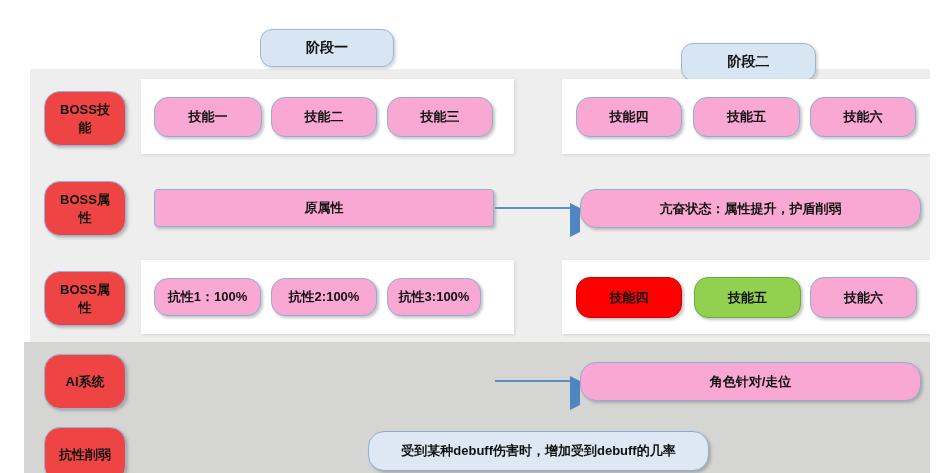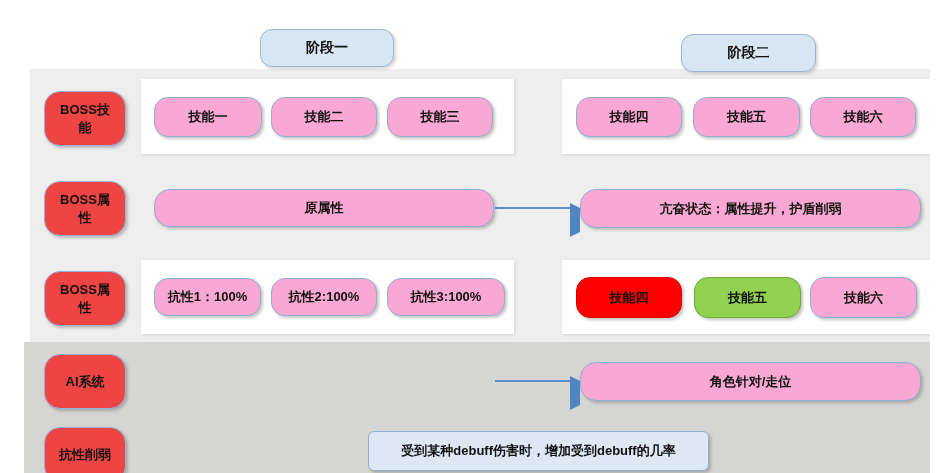--- a/index.html
+++ b/index.html
@@ -59,52 +59,52 @@
 </head>
 <body>
 
 <div class="stage">
 
   <div class="section-light"></div>
   <div class="section-dark"></div>
   <div class="bottom-shadow"></div>
 
   <div class="phasebox" style="left:236px;top:5px;width:134px;height:38px">阶段一</div>
-  <div class="phasebox" style="left:657px;top:10px;width:135px;height:38px">阶段二</div>
+  <div class="phasebox" style="left:657px;top:19px;width:135px;height:38px">阶段二</div>
 
   <div class="label-box" style="left:20px;top:67px;width:82px;height:55px">BOSS技能</div>
   <div class="panel-white" style="left:117px;top:55px;width:373px;height:75px"></div>
   <div class="panel-white" style="left:538px;top:55px;width:375px;height:75px"></div>
 
   <div class="bluebox" style="left:130px;top:73px;width:108px;height:40px">技能一</div>
   <div class="bluebox" style="left:247px;top:73px;width:106px;height:40px">技能二</div>
   <div class="bluebox" style="left:363px;top:73px;width:106px;height:40px">技能三</div>
   <div class="bluebox" style="left:552px;top:73px;width:106px;height:40px">技能四</div>
   <div class="bluebox" style="left:669px;top:73px;width:107px;height:40px">技能五</div>
   <div class="bluebox" style="left:786px;top:73px;width:106px;height:40px">技能六</div>
 
   <div class="label-box" style="left:20px;top:157px;width:82px;height:55px">BOSS属性</div>
-  <div class="bluebox" style="left:130px;top:165px;width:340px;height:38px;border-radius:16px">原属性</div>
+  <div class="bluebox" style="left:130px;top:165px;width:340px;height:38px;border-radius:4px">原属性</div>
   <div class="arrow-line" style="left:471px;top:183px;width:75px"></div>
   <div class="arrow-head" style="left:546px;top:179px"></div>
   <div class="bluebox" style="left:556px;top:165px;width:341px;height:39px;border-radius:16px">亢奋状态：属性提升，护盾削弱</div>
 
   <div class="label-box" style="left:20px;top:247px;width:82px;height:55px">BOSS属性</div>
   <div class="panel-white" style="left:117px;top:236px;width:373px;height:74px"></div>
   <div class="panel-white" style="left:538px;top:236px;width:375px;height:74px"></div>
 
   <div class="bluebox" style="left:130px;top:254px;width:107px;height:38px">抗性1：100%</div>
   <div class="bluebox" style="left:247px;top:254px;width:106px;height:38px">抗性2:100%</div>
-  <div class="bluebox" style="left:363px;top:254px;width:118px;height:38px">抗性3:100%</div>
+  <div class="bluebox" style="left:363px;top:254px;width:94px;height:38px">抗性3:100%</div>
 
   <div class="bluebox" style="left: 552px; top: 253px; width: 106px; height: 41px; background: rgb(254, 0, 0); border-color: rgb(212, 0, 0);">技能四</div>
   <div class="bluebox" style="left: 670px; top: 253px; width: 107px; height: 41px; background: rgb(146, 208, 80); border-color: rgb(112, 168, 60);">技能五</div>
   <div class="bluebox" style="left:786px;top:253px;width:107px;height:41px">技能六</div>
 
   <div class="label-box" style="left:20px;top:330px;width:82px;height:55px">AI系统</div>
   <div class="arrow-line" style="left:471px;top:356px;width:75px"></div>
   <div class="arrow-head" style="left:546px;top:352px"></div>
   <div class="bluebox" style="left:556px;top:338px;width:341px;height:39px;border-radius:16px">角色针对/走位</div>
 
   <div class="label-box" style="left:20px;top:403px;width:82px;height:55px">抗性削弱</div>
-  <div class="bluebox" style="left:344px;top:407px;width:341px;height:40px;border-radius:6px;background:#dde8f4">受到某种debuff伤害时，增加受到debuff的几率</div>
+  <div class="bluebox" style="left:344px;top:407px;width:341px;height:40px;border-radius:16px;background:#dde8f4">受到某种debuff伤害时，增加受到debuff的几率</div>
 
 </div>
 
 </body></html>

